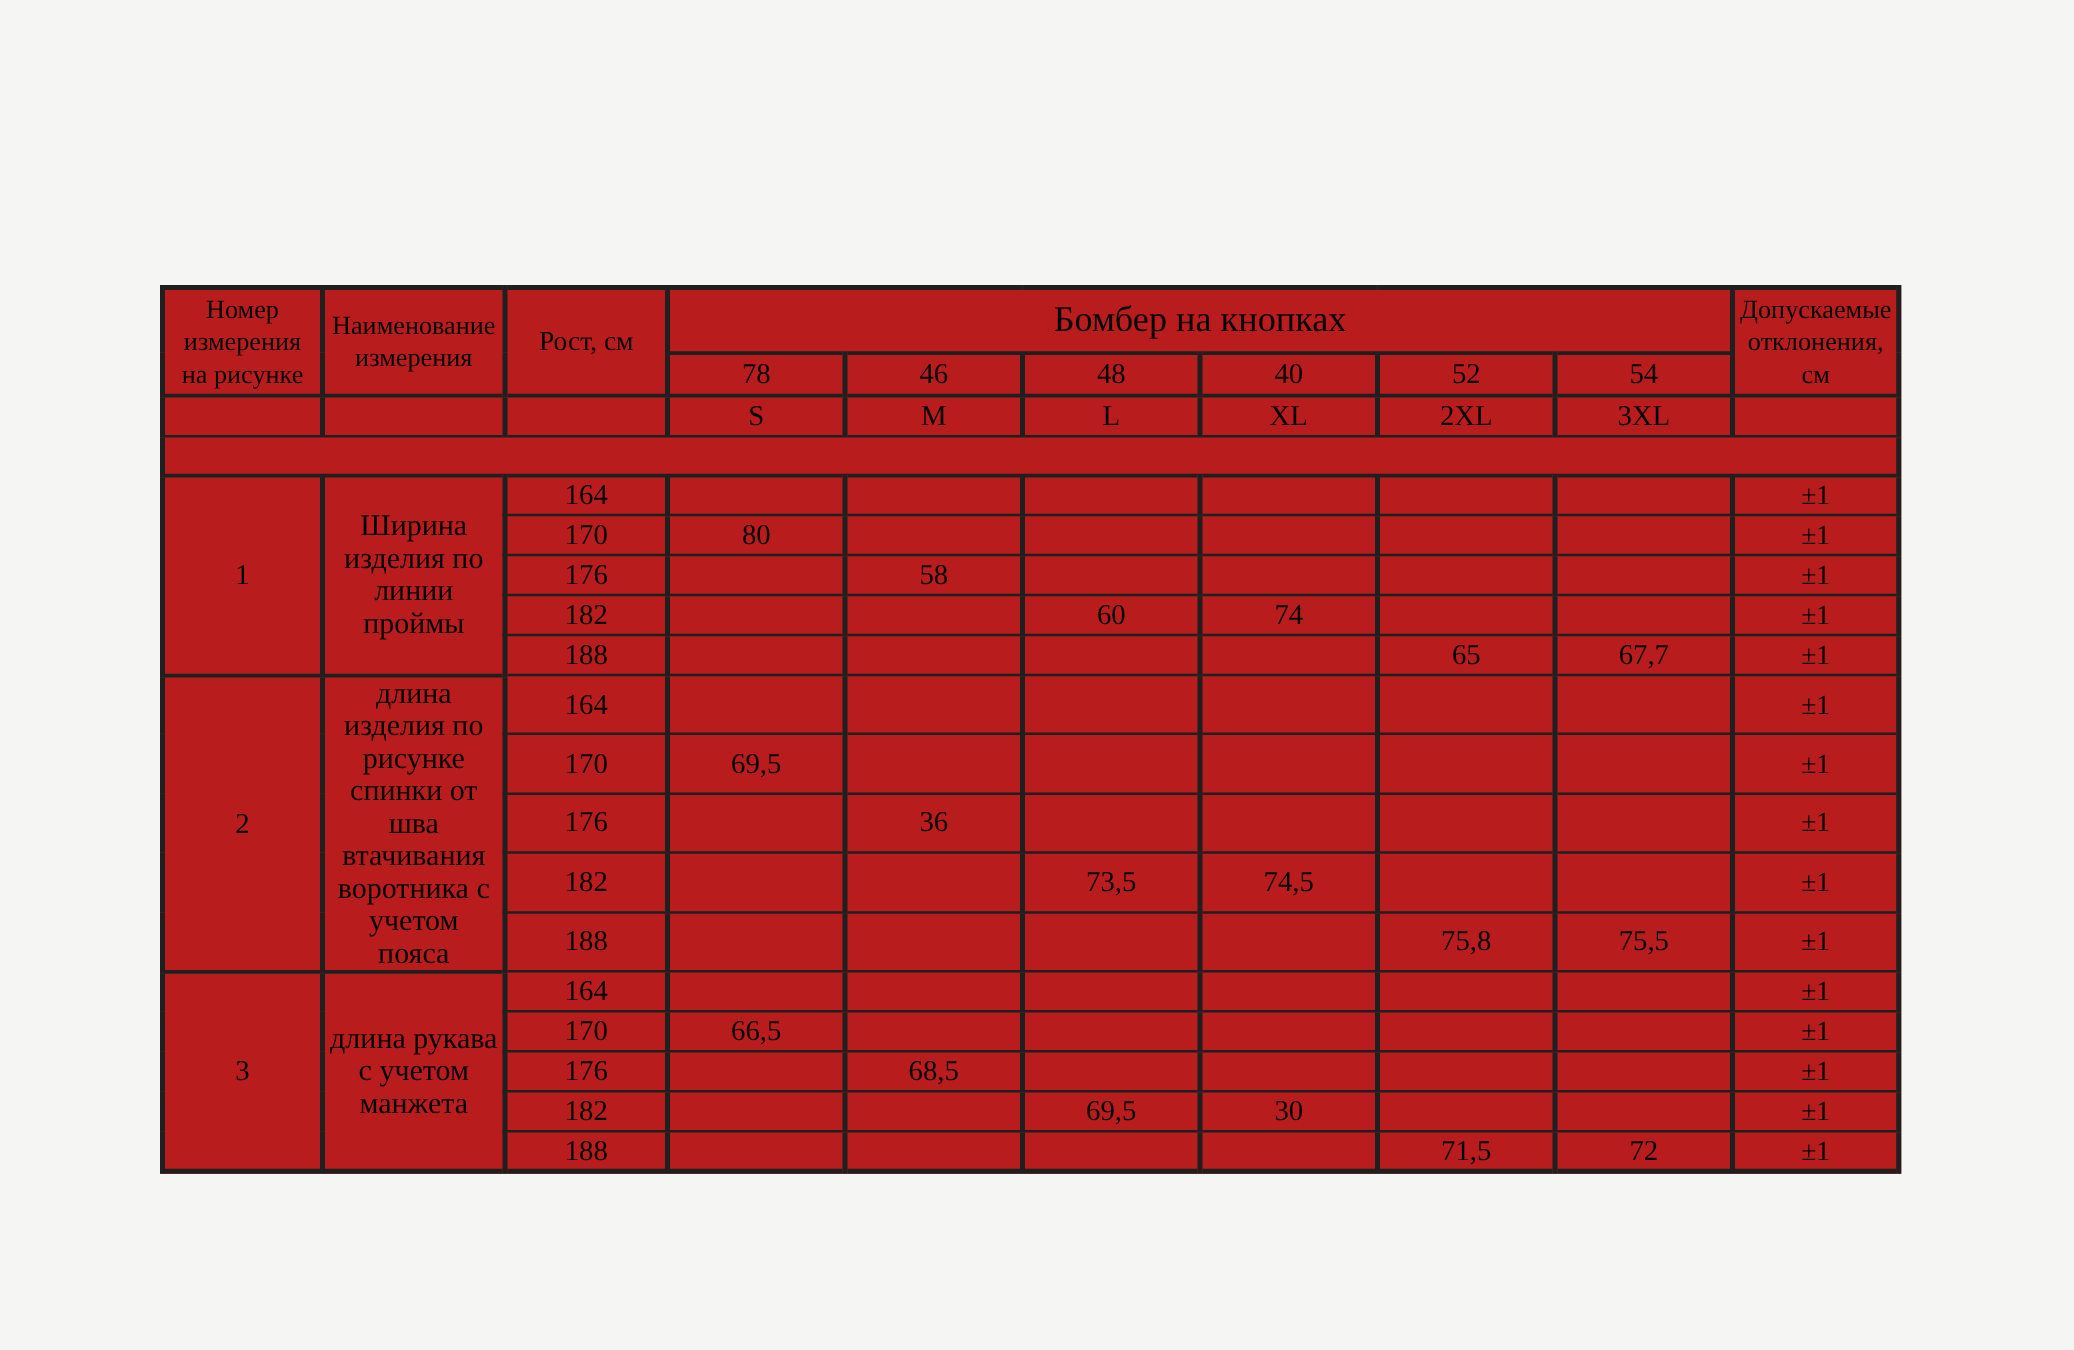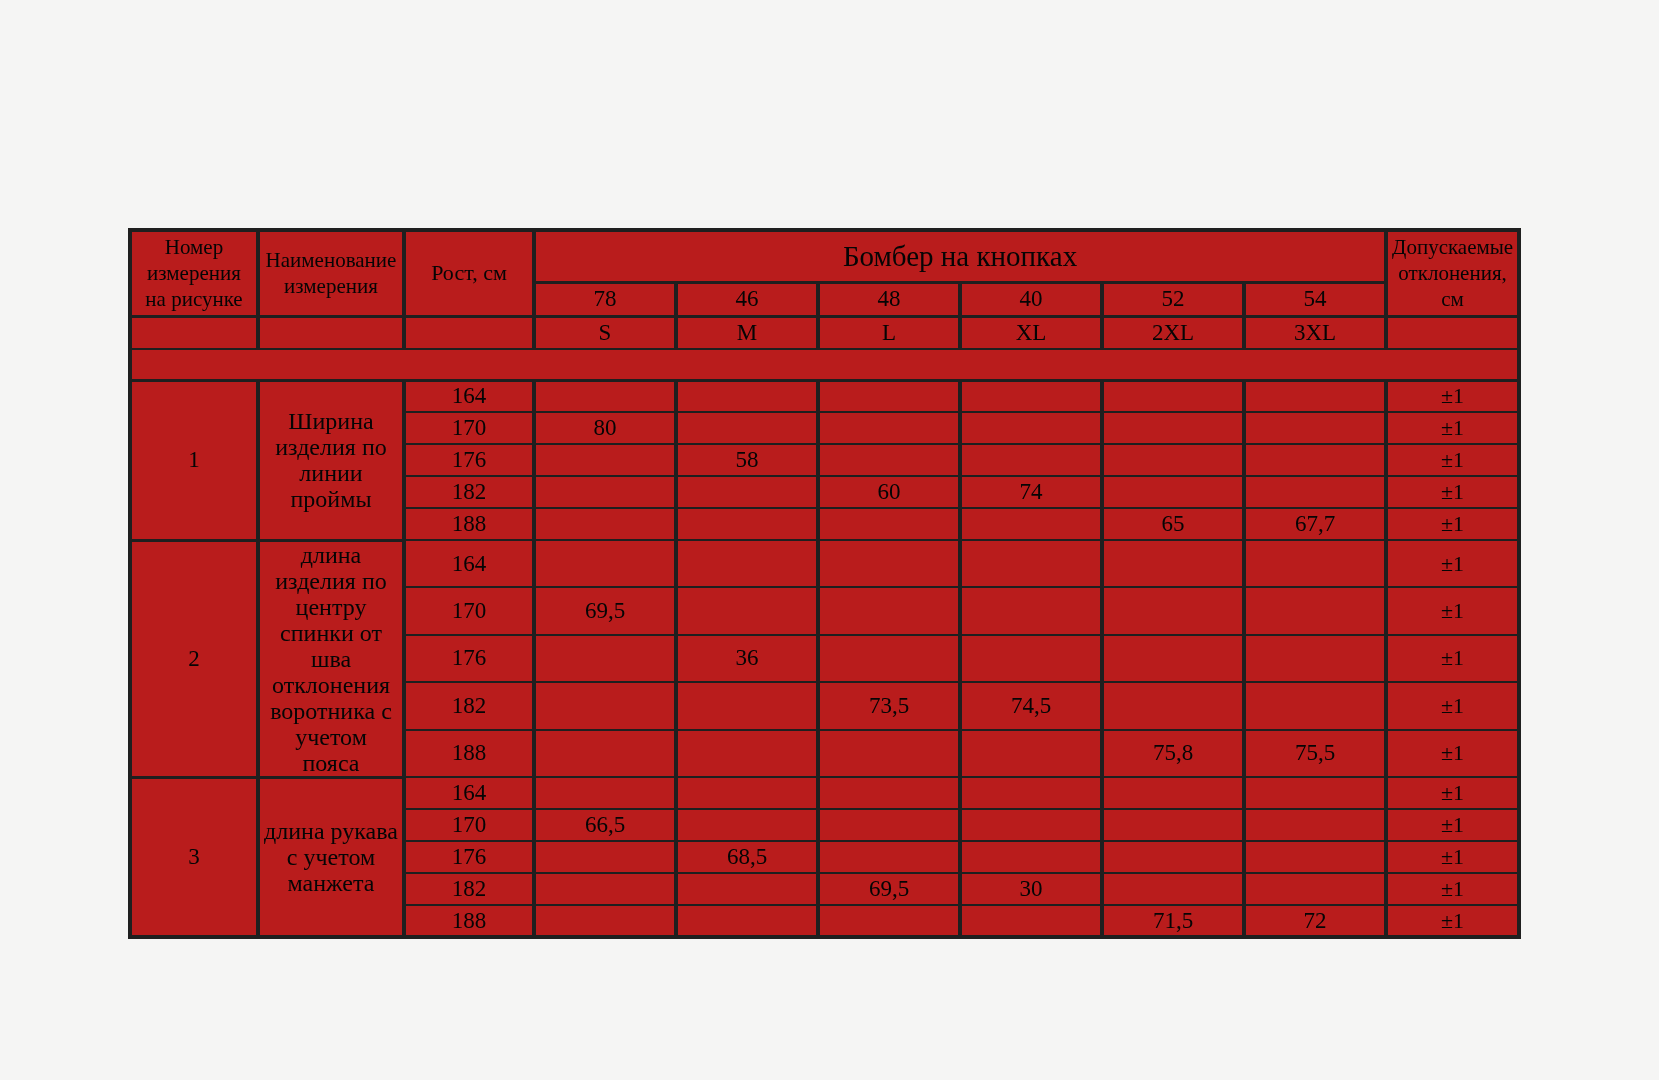--- a/index.html
+++ b/index.html
@@ -170,21 +170,21 @@
           <td class="data-cell"></td>
           <td class="data-cell"></td>
           <td class="data-cell"></td>
           <td class="data-cell"></td>
           <td class="data-cell">65</td>
           <td class="data-cell">67,7</td>
           <td class="tol-cell">±1</td>
         </tr>
         <tr>
           <td class="num-cell" rowspan="5">2</td>
-          <td class="name-cell" rowspan="5">длина изделия по центру спинки от шва отклонения воротника с учетом пояса</td>
+          <td class="name-cell" rowspan="5">длина изделия по рисунке спинки от шва втачивания воротника с учетом пояса</td>
           <td class="data-cell">164</td>
           <td class="data-cell"></td>
           <td class="data-cell"></td>
           <td class="data-cell"></td>
           <td class="data-cell"></td>
           <td class="data-cell"></td>
           <td class="data-cell"></td>
           <td class="tol-cell">±1</td>
         </tr>
         <tr>

